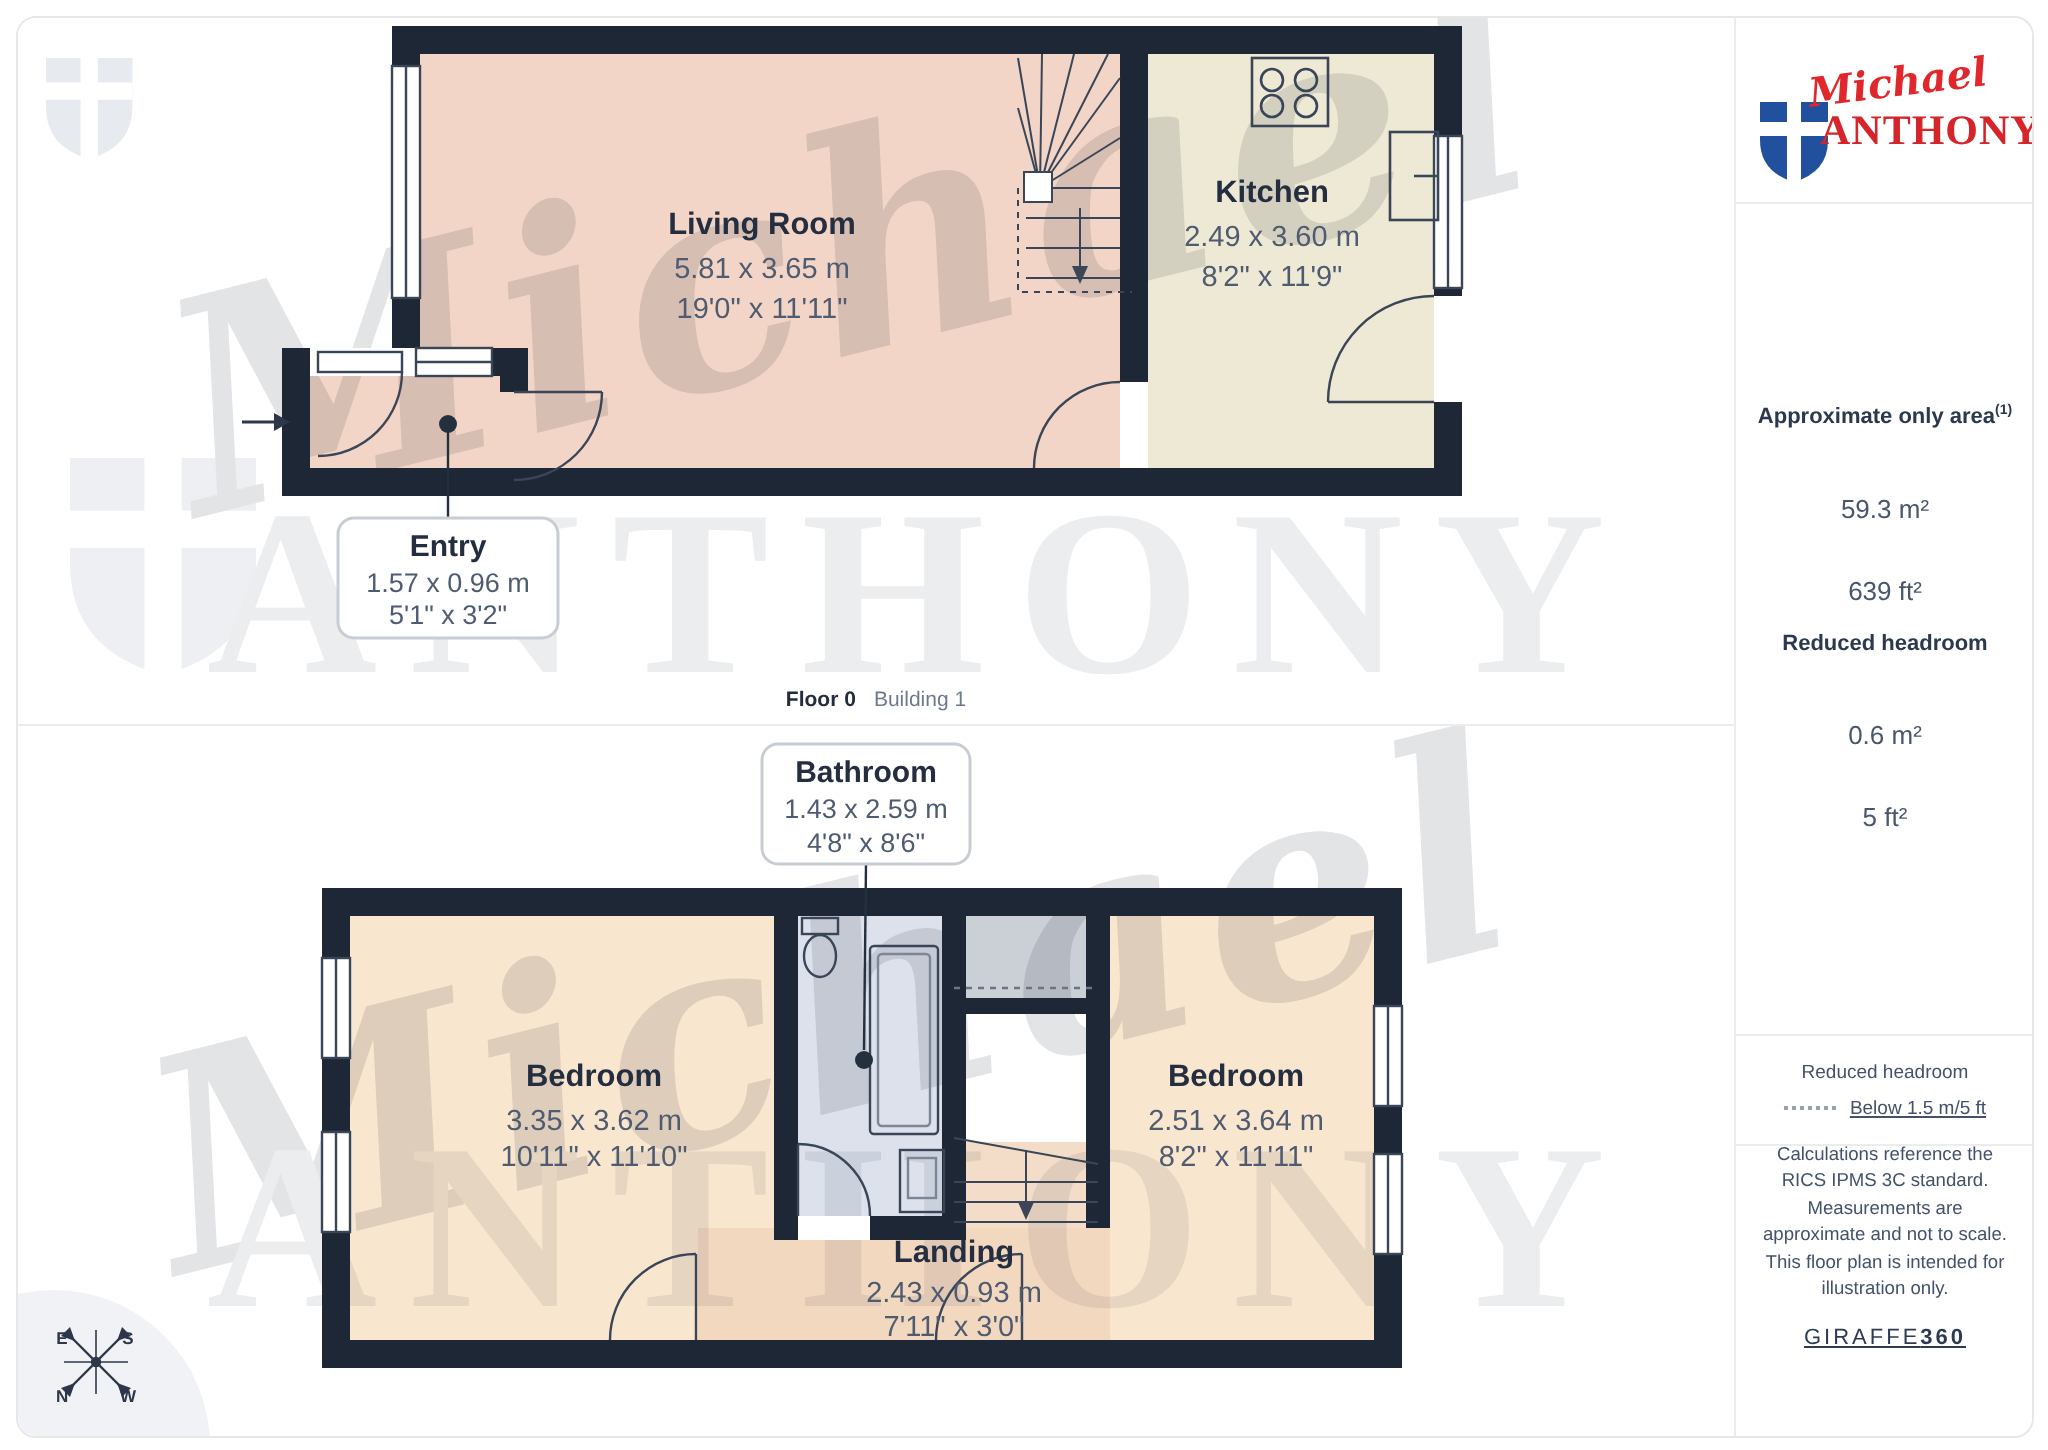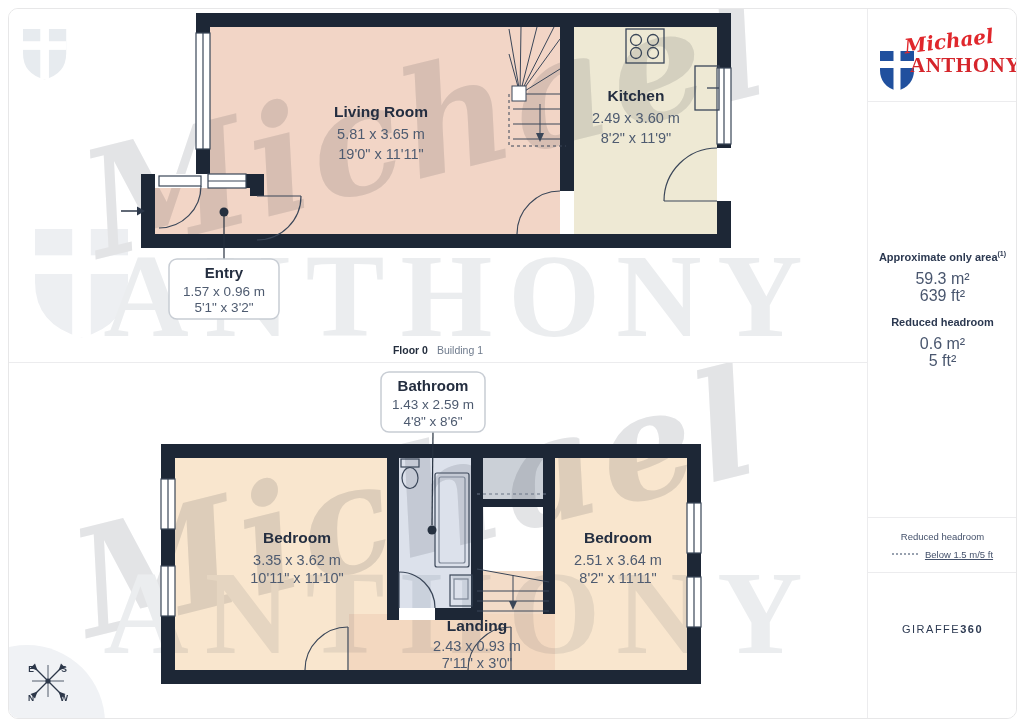--- a/index.html
+++ b/index.html
@@ -18,26 +18,26 @@
   #sidebar{position:absolute;left:858px;top:0;width:149px;height:709px;border-left:1px solid #ececee;
            background:#fff;color:#44516b;}
   .sb-sec{box-sizing:border-box;width:100%;border-bottom:1px solid #ececee;display:flex;flex-direction:column;
           align-items:center;justify-content:center;text-align:center;}
   #sb-logo{height:93px;position:relative;}
   #sb-area{height:416px;}
   #sb-note{height:41px;font-size:9px;padding:0 10px;}
   #sb-legend{height:55px;font-size:9.5px;}
   #sb-disc{height:103px;border-bottom:none;font-size:9.3px;padding:0 12px;line-height:1.45;}
   .sb-h{font-weight:700;color:#2b3850;font-size:11px;margin-bottom:7px;}
-  .sb-v{font-size:16px;line-height:17px;color:#49566e;}
+  .sb-v{font-size:13px;line-height:17px;color:#49566e;margin-top:24px;}
   .sb-gap{height:12px;}
   sup{font-size:7px;}
   .dash-row{display:flex;align-items:center;gap:7px;margin-top:7px;text-decoration:underline;}
   .dash-sample{display:inline-block;width:26px;border-top:2px dotted #98a1af;}
-  #giraffe{margin-top:11px;font-size:11px;letter-spacing:1.5px;color:#2d3a52;}
+  #giraffe{margin-top:11px;font-size:11px;letter-spacing:1.5px;color:#2d3a52;text-decoration:underline;}
   #giraffe b{font-weight:700;}
   
   .logo-box{position:absolute;left:12px;top:18px;width:126px;height:62px;}
   .logo-shield{position:absolute;left:0;top:24px;}
   .logo-script{position:absolute;left:24px;top:2px;font-family:"DejaVu Serif",serif;font-style:italic;
                font-weight:700;font-size:20px;color:#e0272c;transform:rotate(-7deg);}
   .logo-serif{position:absolute;left:30px;top:26px;font-family:"Liberation Serif",serif;font-weight:700;
               font-size:21px;color:#d5252b;letter-spacing:0.5px;}
   .wm{mix-blend-mode:multiply;}
   text{font-family:"Liberation Sans",sans-serif;}
@@ -328,18 +328,19 @@
 
     <div class="sb-sec" id="sb-legend">
       <div>Reduced headroom</div>
       <div class="dash-row">
         <span class="dash-sample"></span>
         <span>Below 1.5 m/5 ft</span>
       </div>
     </div>
 
     <div class="sb-sec" id="sb-disc">
+      <span>Calculations reference the RICS IPMS 3C standard. Measurements are approximate and not to scale. This floor plan is intended for illustration only.</span>
       <div id="giraffe"><span>GIRAFFE</span><b>360</b></div>
     </div>
   </aside>
 
  </div>
 </div>
 
 </body></html>

